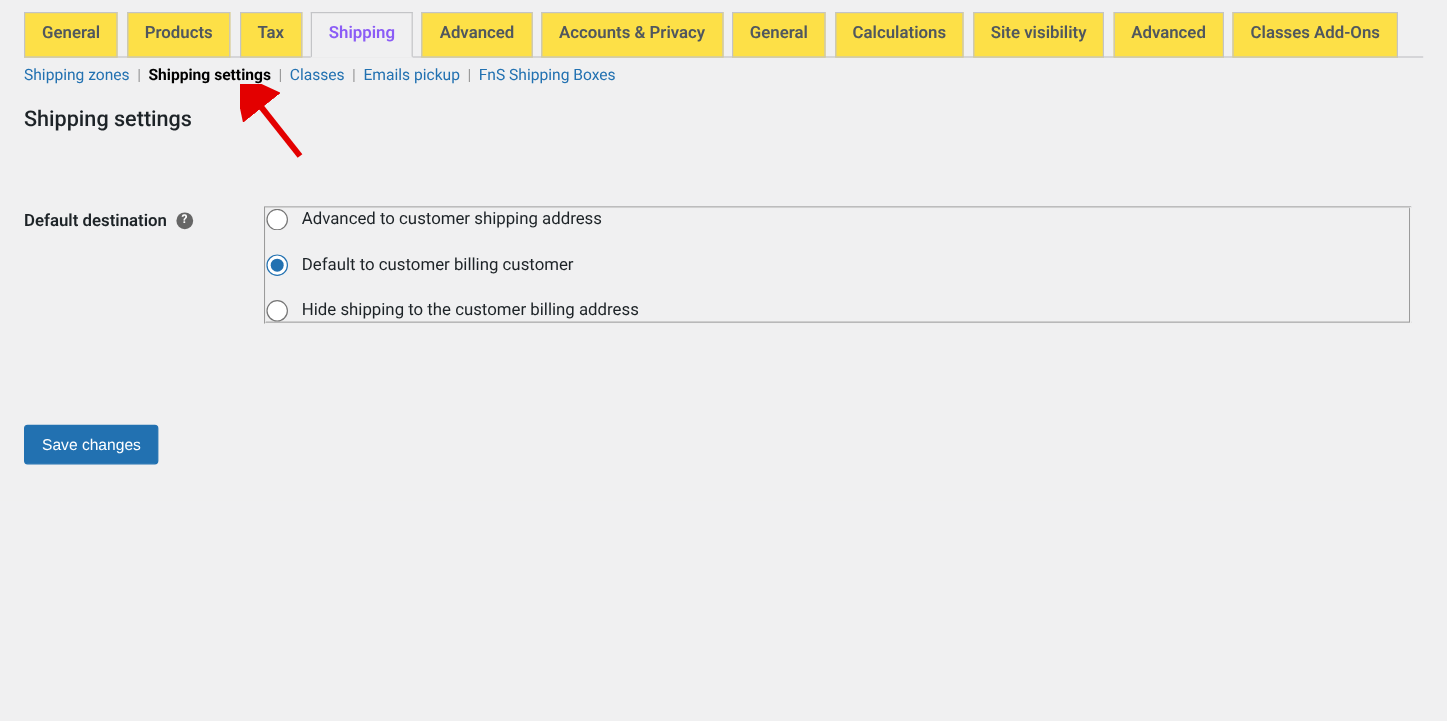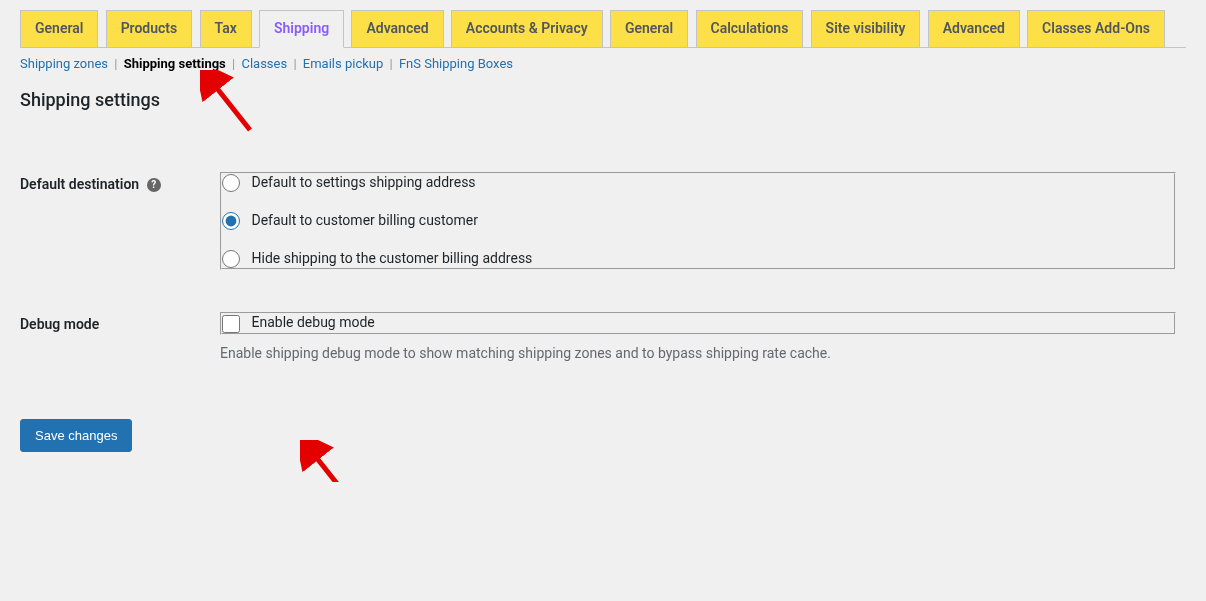--- a/index.html
+++ b/index.html
@@ -166,50 +166,38 @@
 
     <tr>
       <th>
         <span>Default destination</span>
         <span class="help-icon">?</span>
       </th>
       <td>
         <fieldset>
           <label>
             <input type="radio" name="dest" style="">
-            <span>Default to settings shipping address</span>
+            <span>Advanced to customer shipping address</span>
           </label>
           <label>
             <input type="radio" name="dest" checked="" style="">
             <span>Default to customer billing customer</span>
           </label>
           <label>
             <input type="radio" name="dest" style="">
             <span>Hide shipping to the customer billing address</span>
           </label>
         </fieldset>
       </td>
     </tr>
 
     <tr>
           <td colspan="2" style="height:26px;"></td>
         </tr>
 
-    <tr>
-      <th>Debug mode</th>
-      <td>
-        <fieldset>
-          <label style="margin-bottom:0;">
-            <input type="checkbox" style="">
-            <span>Enable debug mode</span>
-          </label>
-        </fieldset>
-        <p class="description">Enable shipping debug mode to show matching shipping zones and to bypass shipping rate cache.</p>
-      </td>
-    </tr>
   </tbody>
     </table>
 
   <p class="submit">
     <button class="button-primary">Save changes</button>
   </p>
 
   <svg class="arrow" style="left:200px; top:70px;" width="60" height="70" viewBox="0 0 60 70">
     <defs>
         <marker id="ah1" markerWidth="8" markerHeight="8" refX="2" refY="4" orient="auto">

